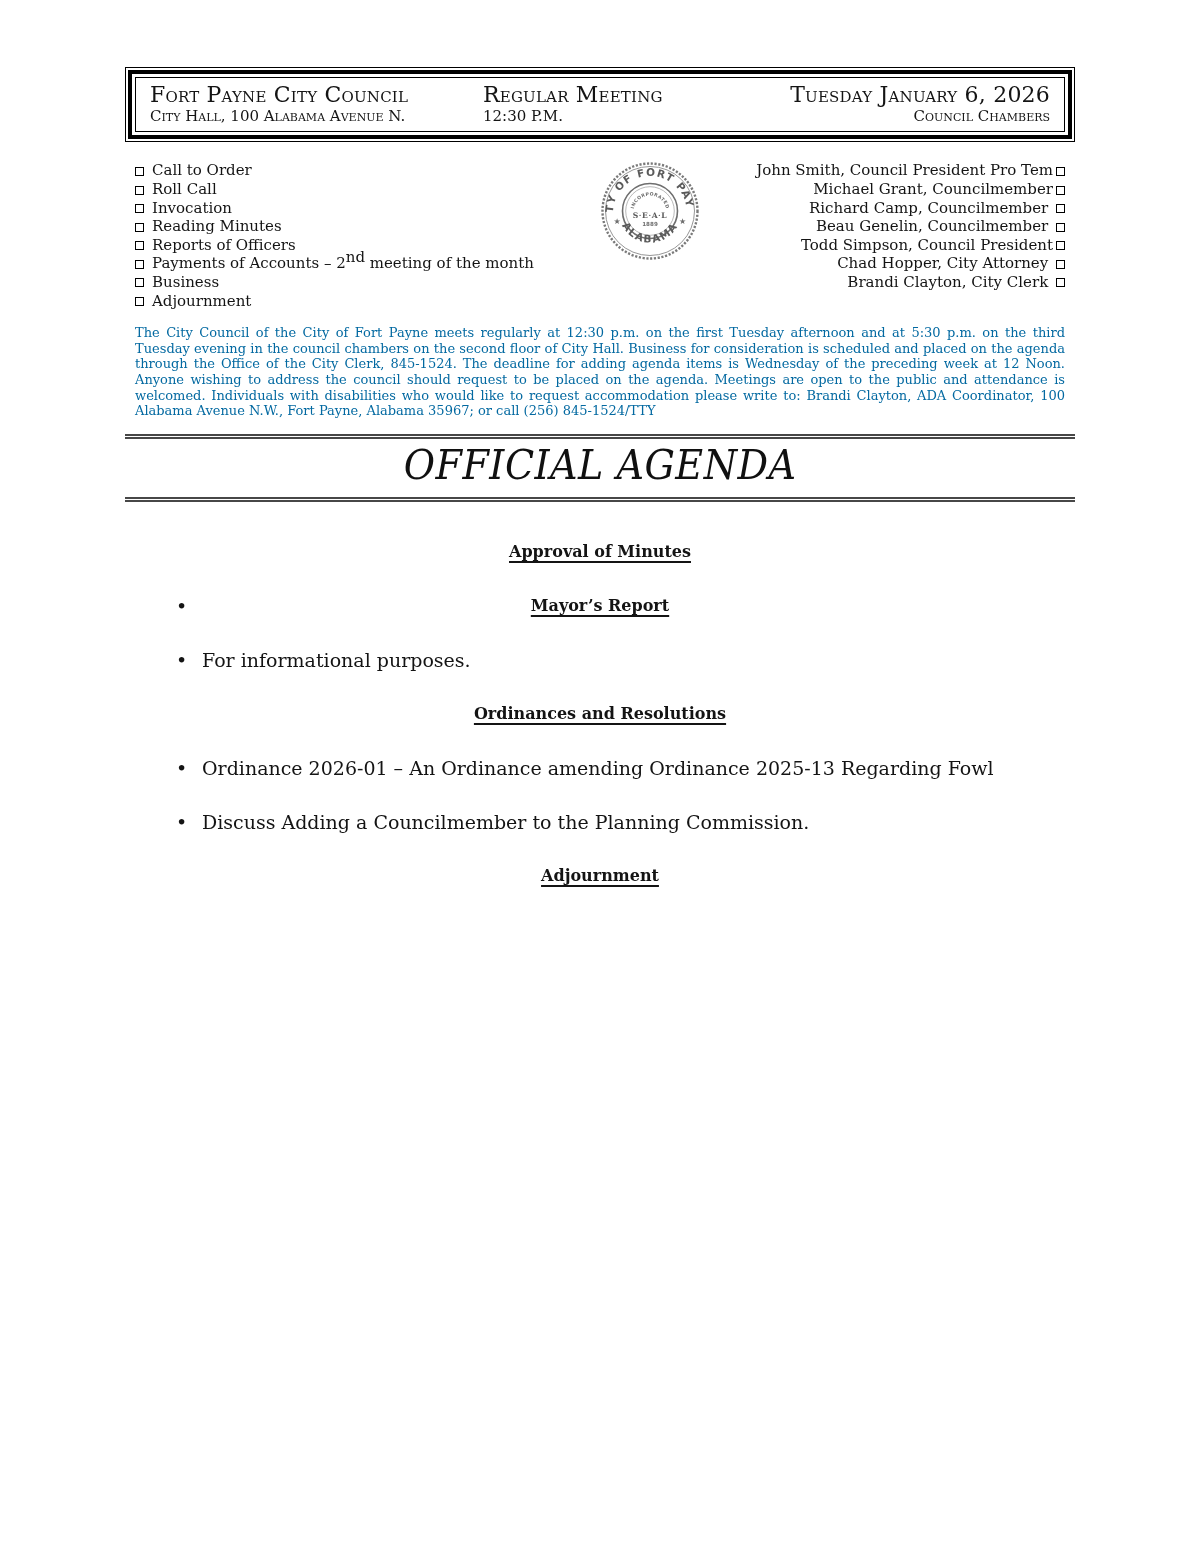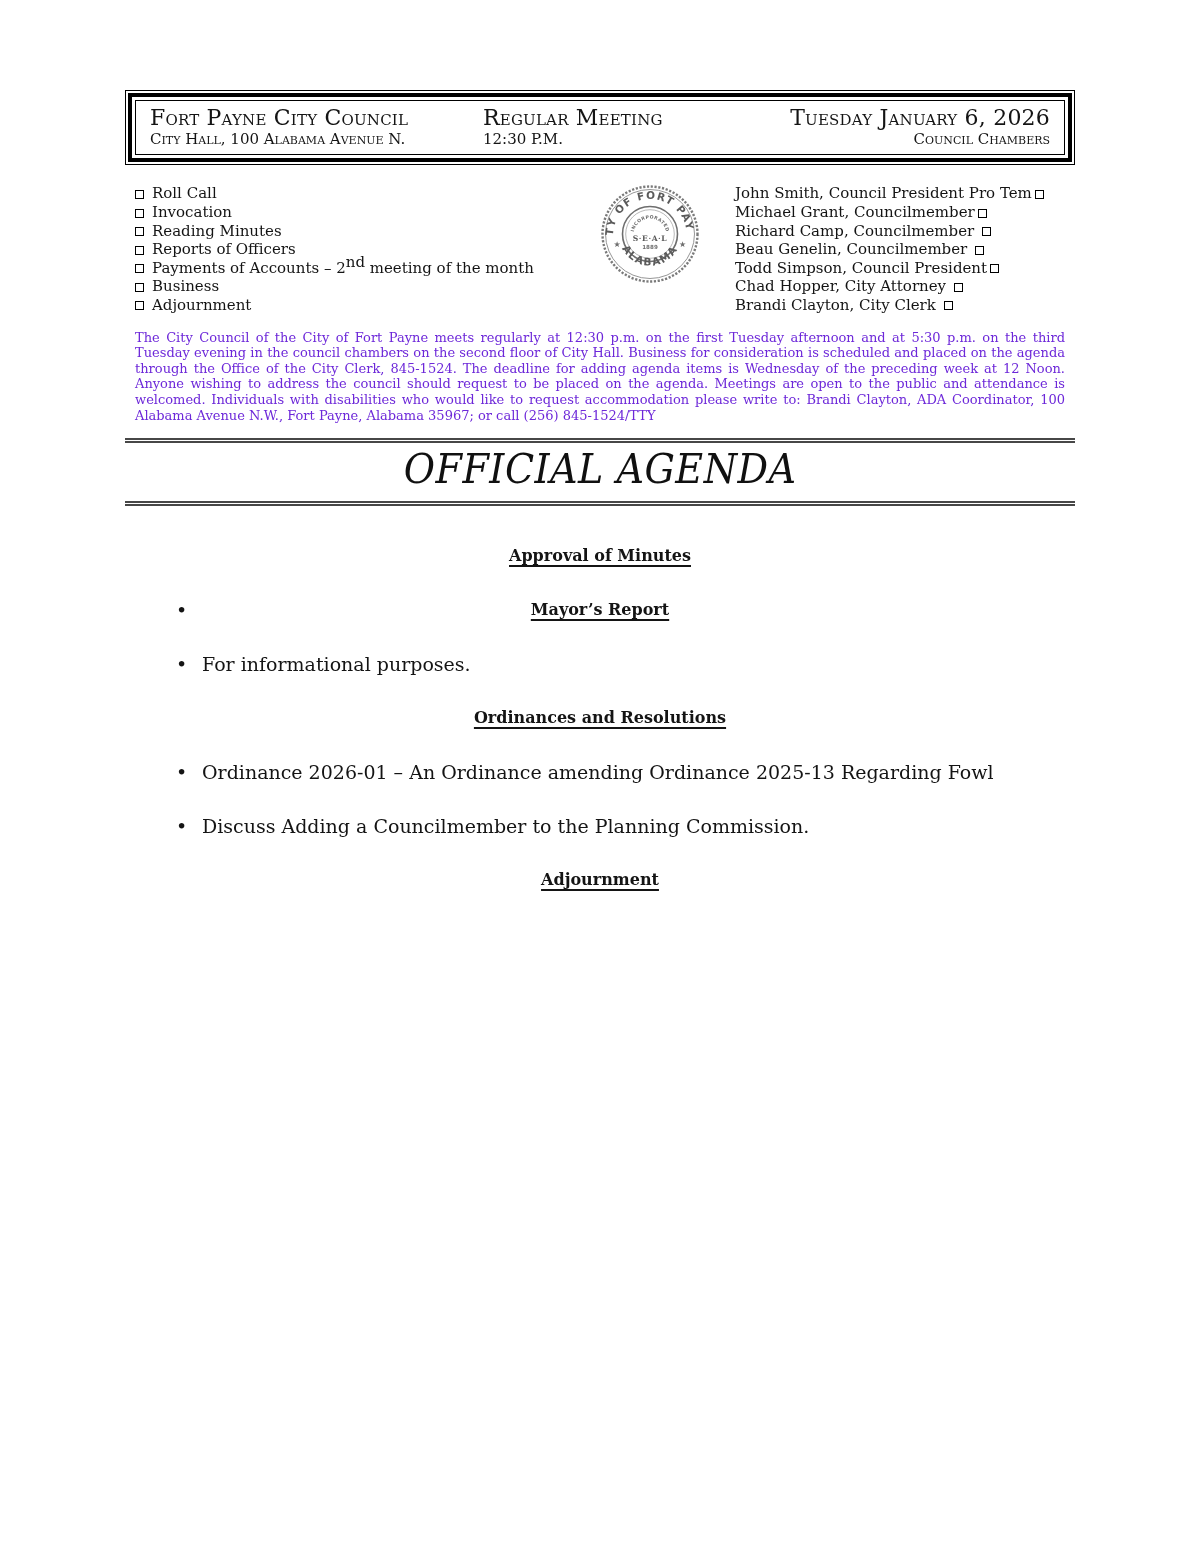--- a/index.html
+++ b/index.html
@@ -3,21 +3,21 @@
 <meta charset="utf-8">
 <style>
   * { box-sizing: border-box; margin: 0; padding: 0; }
   html, body { background: #ffffff; }
   body {
     width: 1200px; height: 1553px;
     font-family: "DejaVu Serif", "Liberation Serif", serif;
     color: #141414;
     overflow: hidden;
   }
-  .sheet { width: 950px; margin: 0 auto; padding-top: 90px; }
+  .sheet { width: 950px; margin: 0 auto; padding-top: 67px; }
 
   
   .hdr-outer { border: 1px solid #000; padding: 2px; }
   .hdr-mid   { border: 4px solid #000; padding: 3px; }
   .hdr-inner { border: 1px solid #000; padding: 5px 14px 7px; display: flex; align-items: flex-start; }
   .hdr-col { font-variant: small-caps; line-height: 1.12; }
   .hdr-col .l1 { font-size: 22px; letter-spacing: 0.2px; }
   .hdr-col .l2 { font-size: 15px; }
   .hdr-left   { width: 37%; text-align: left; }
   .hdr-center { width: 29%; text-align: left; }
@@ -31,28 +31,28 @@
     display: inline-block; width: 9px; height: 9px;
     border: 1.6px solid #000; background: #fff;
     vertical-align: baseline; position: relative; top: 0.5px;
   }
   .checklist .box { margin-right: 8px; }
   .officials .box { margin-left: 3px; }
   .checklist sup { font-size: 15px; vertical-align: super; line-height: 0; }
 
   .seal-wrap { flex: 1; display: flex; justify-content: center; align-items: flex-start; padding-top: 0; }
 
-  .officials { width: 330px; flex: none; text-align: left; font-size: 15px; line-height: 18.6px; white-space: nowrap; }
+  .officials { width: 330px; flex: none; text-align: right; font-size: 15px; line-height: 18.6px; white-space: nowrap; }
 
   
   .notice {
     margin: 15px 10px 0;
     font-size: 13px; line-height: 15.6px;
     text-align: justify;
-    color: #6d28d9;
+    color: #0369a1;
   }
 
   
   .agenda-banner {
     margin-top: 15px;
     border-top: 5px double #474747;
     border-bottom: 5px double #474747;
     padding: 2px 0 8px;
     text-align: center;
   }
@@ -107,20 +107,21 @@
           <div class="l1">Tuesday January 6, 2026</div>
           <div class="l2">Council Chambers</div>
         </div>
       </div>
     </div>
   </div>
 
   <div class="cols">
 
     <ul class="checklist">
+      <li><span class="box"></span><span>Call to Order</span></li>
       <li><span class="box"></span><span>Roll Call</span></li>
       <li><span class="box"></span><span>Invocation</span></li>
       <li><span class="box"></span><span>Reading Minutes</span></li>
       <li><span class="box"></span><span>Reports of Officers</span></li>
       <li><span class="box"></span><span>Payments of Accounts – 2</span><sup>nd</sup><span> meeting of the month</span></li>
       <li><span class="box"></span><span>Business</span></li>
       <li><span class="box"></span><span>Adjournment</span></li>
     </ul>
 
     <div class="seal-wrap">

